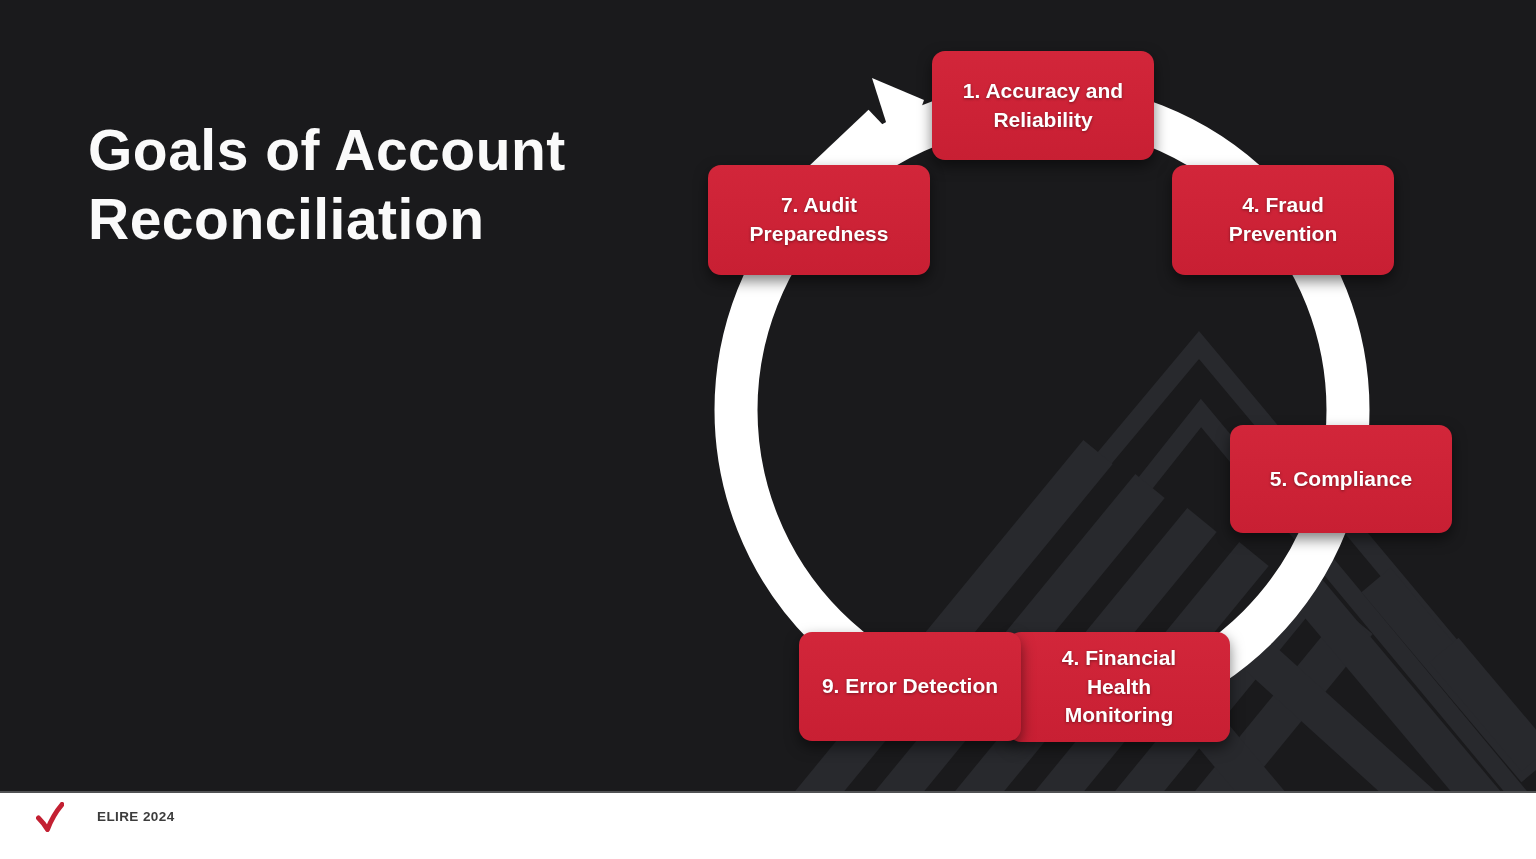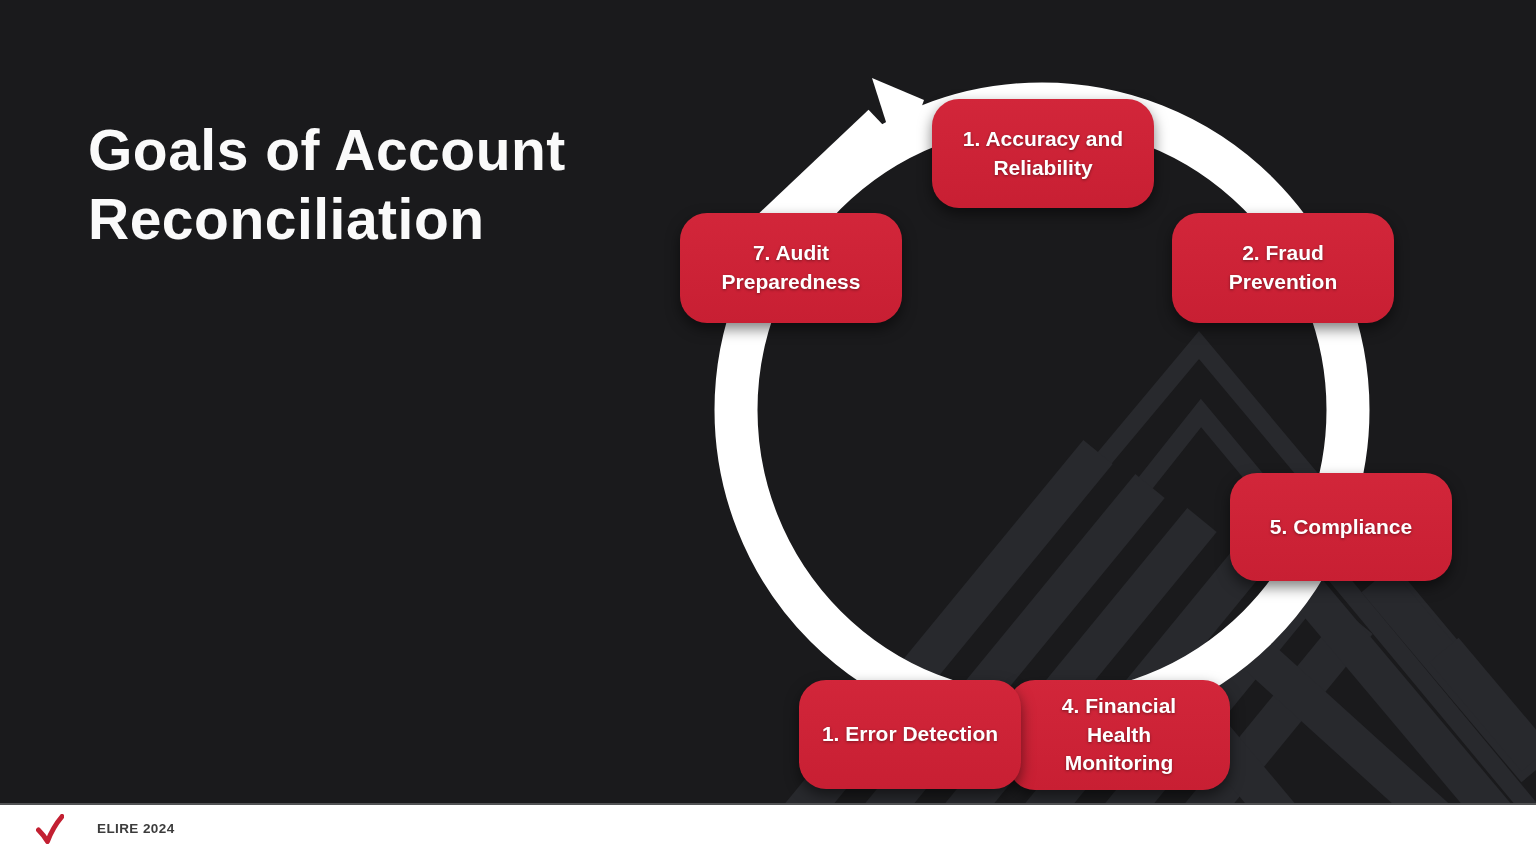--- a/index.html
+++ b/index.html
@@ -34,49 +34,48 @@
     letter-spacing: 0.5px;
     white-space: pre-line;
     margin-top: 24px;
   }
   .node {
     position: absolute;
     width: 222px;
     height: 110px;
     background: linear-gradient(180deg, #d2263a 0%, #c81f33 100%);
     background-color: #cd2236;
-    border-radius: 27px;
+    border-radius: 13px;
     box-shadow: 0 6px 14px rgba(0,0,0,0.50);
     display: flex;
     align-items: center;
     justify-content: center;
     text-align: center;
     color: #ffffff;
     font-size: 21px;
     font-weight: 700;
     line-height: 1.36;
     white-space: pre-line;
     text-shadow: 0 1px 3px rgba(0,0,0,0.40);
     padding: 0 20px;
     box-sizing: border-box;
-    margin-top: 48px;
   }
   .node-1 { left: 932px;  top: 51px;  height: 109px; }
   .node-2 { left: 1172px; top: 165px; }
   .node-3 { left: 1230px; top: 425px; height: 108px; }
   .node-4 { left: 1008px; top: 632px; }
   .node-5 { left: 799px;  top: 632px; height: 109px; }
   .node-6 { left: 633px;  top: 424px; }
-  .node-7 { left: 680px;  top: 165px; }
+  .node-7 { left: 708px;  top: 165px; }
   .footer {
     position: absolute;
     left: 0;
     bottom: 0;
     width: 1536px;
-    height: 56px;
+    height: 68px;
     background: #ffffff;
     border-top: 2px solid #515254;
     box-sizing: border-box;
   }
   .footer-logo {
     position: absolute;
     left: 36px;
     top: 9px;
     width: 28px;
     height: 30px;
@@ -121,26 +120,26 @@
     <line x1="772" y1="232" x2="884" y2="126" stroke="#ffffff" stroke-width="45"></line>
 
     <polygon points="924,100 872,78 886,122 902,162" fill="#ffffff"></polygon>
   </svg>
 
   <div class="slide-title">Goals of Account
 Reconciliation</div>
 
   <div class="node node-1">1. Accuracy and
 Reliability</div>
-  <div class="node node-2">2. Fraud
+  <div class="node node-2">4. Fraud
 Prevention</div>
   <div class="node node-3">5. Compliance</div>
   <div class="node node-4">4. Financial Health
 Monitoring</div>
-  <div class="node node-5">1. Error Detection</div>
+  <div class="node node-5">9. Error Detection</div>
   <div class="node node-7">7. Audit
 Preparedness</div>
 
   <div class="footer">
     <svg class="footer-logo" viewBox="0 0 28 30">
       <path d="M2.5 16 C6.5 20 9.5 24 11.5 27.5 C15 18 20.5 9 26 2.5" stroke="#c32032" stroke-width="5" fill="none" stroke-linecap="round" stroke-linejoin="round"></path>
     </svg>
     <div class="footer-brand">ELIRE 2024</div>
   </div>
 

